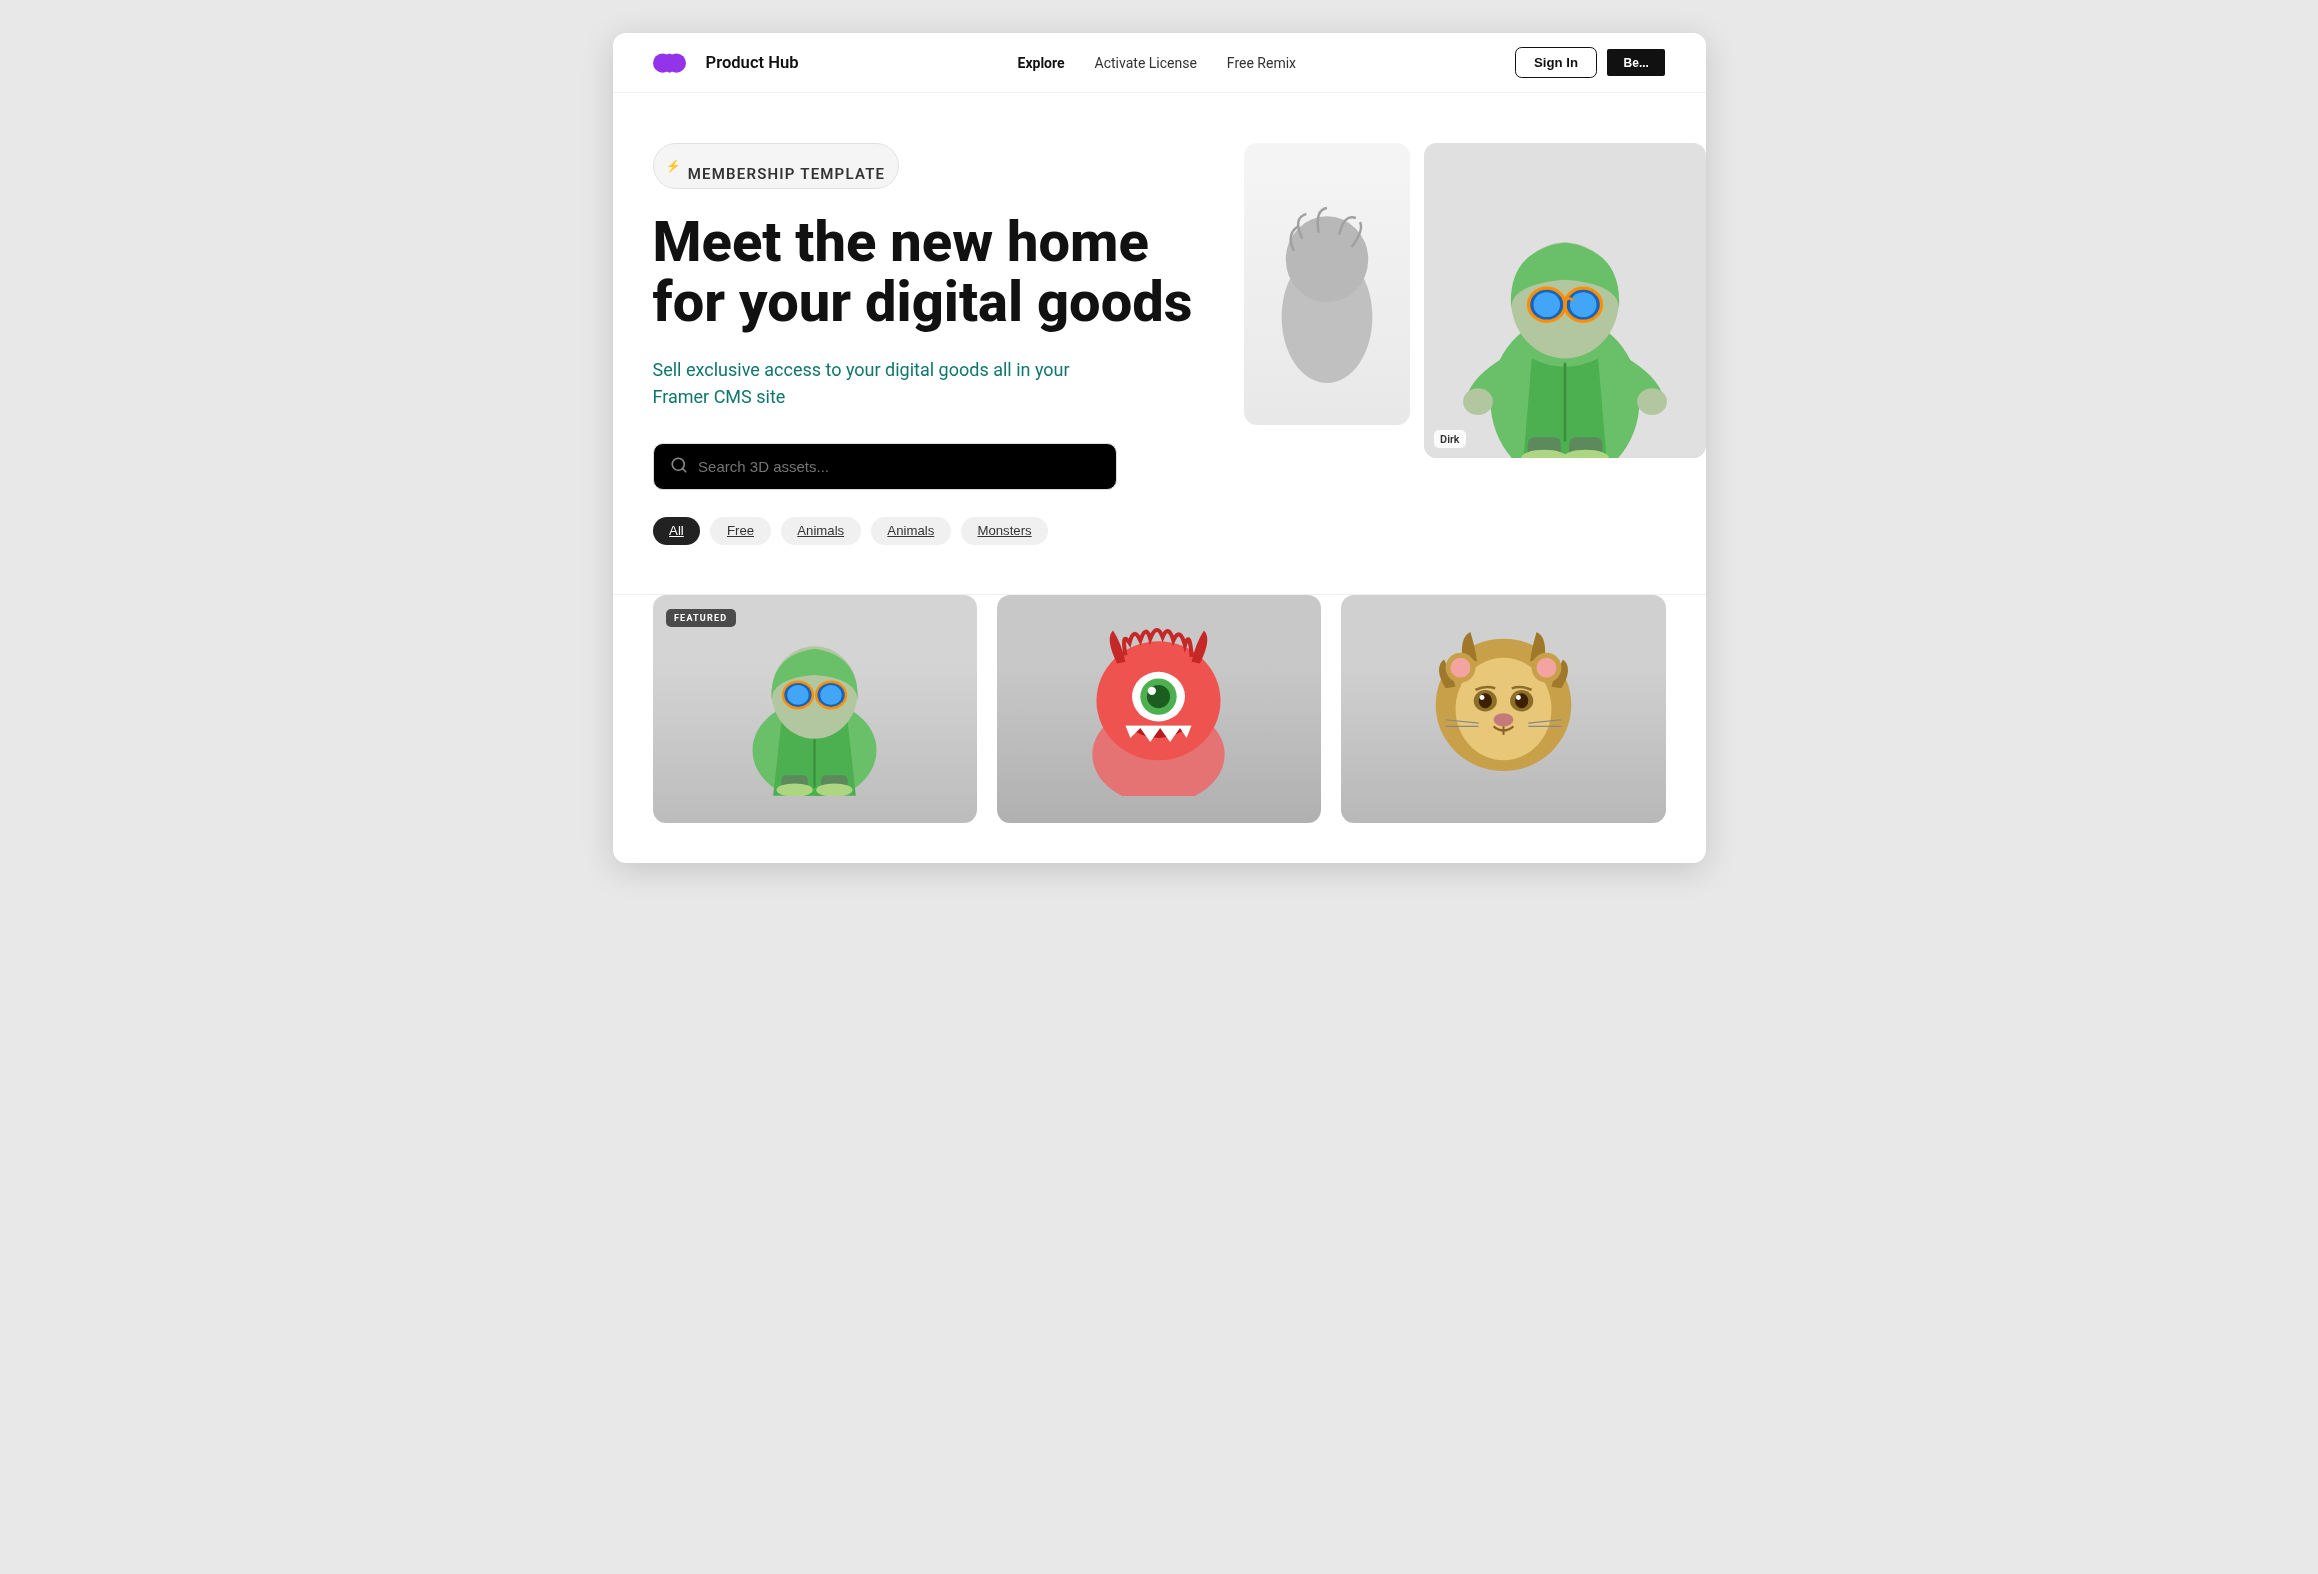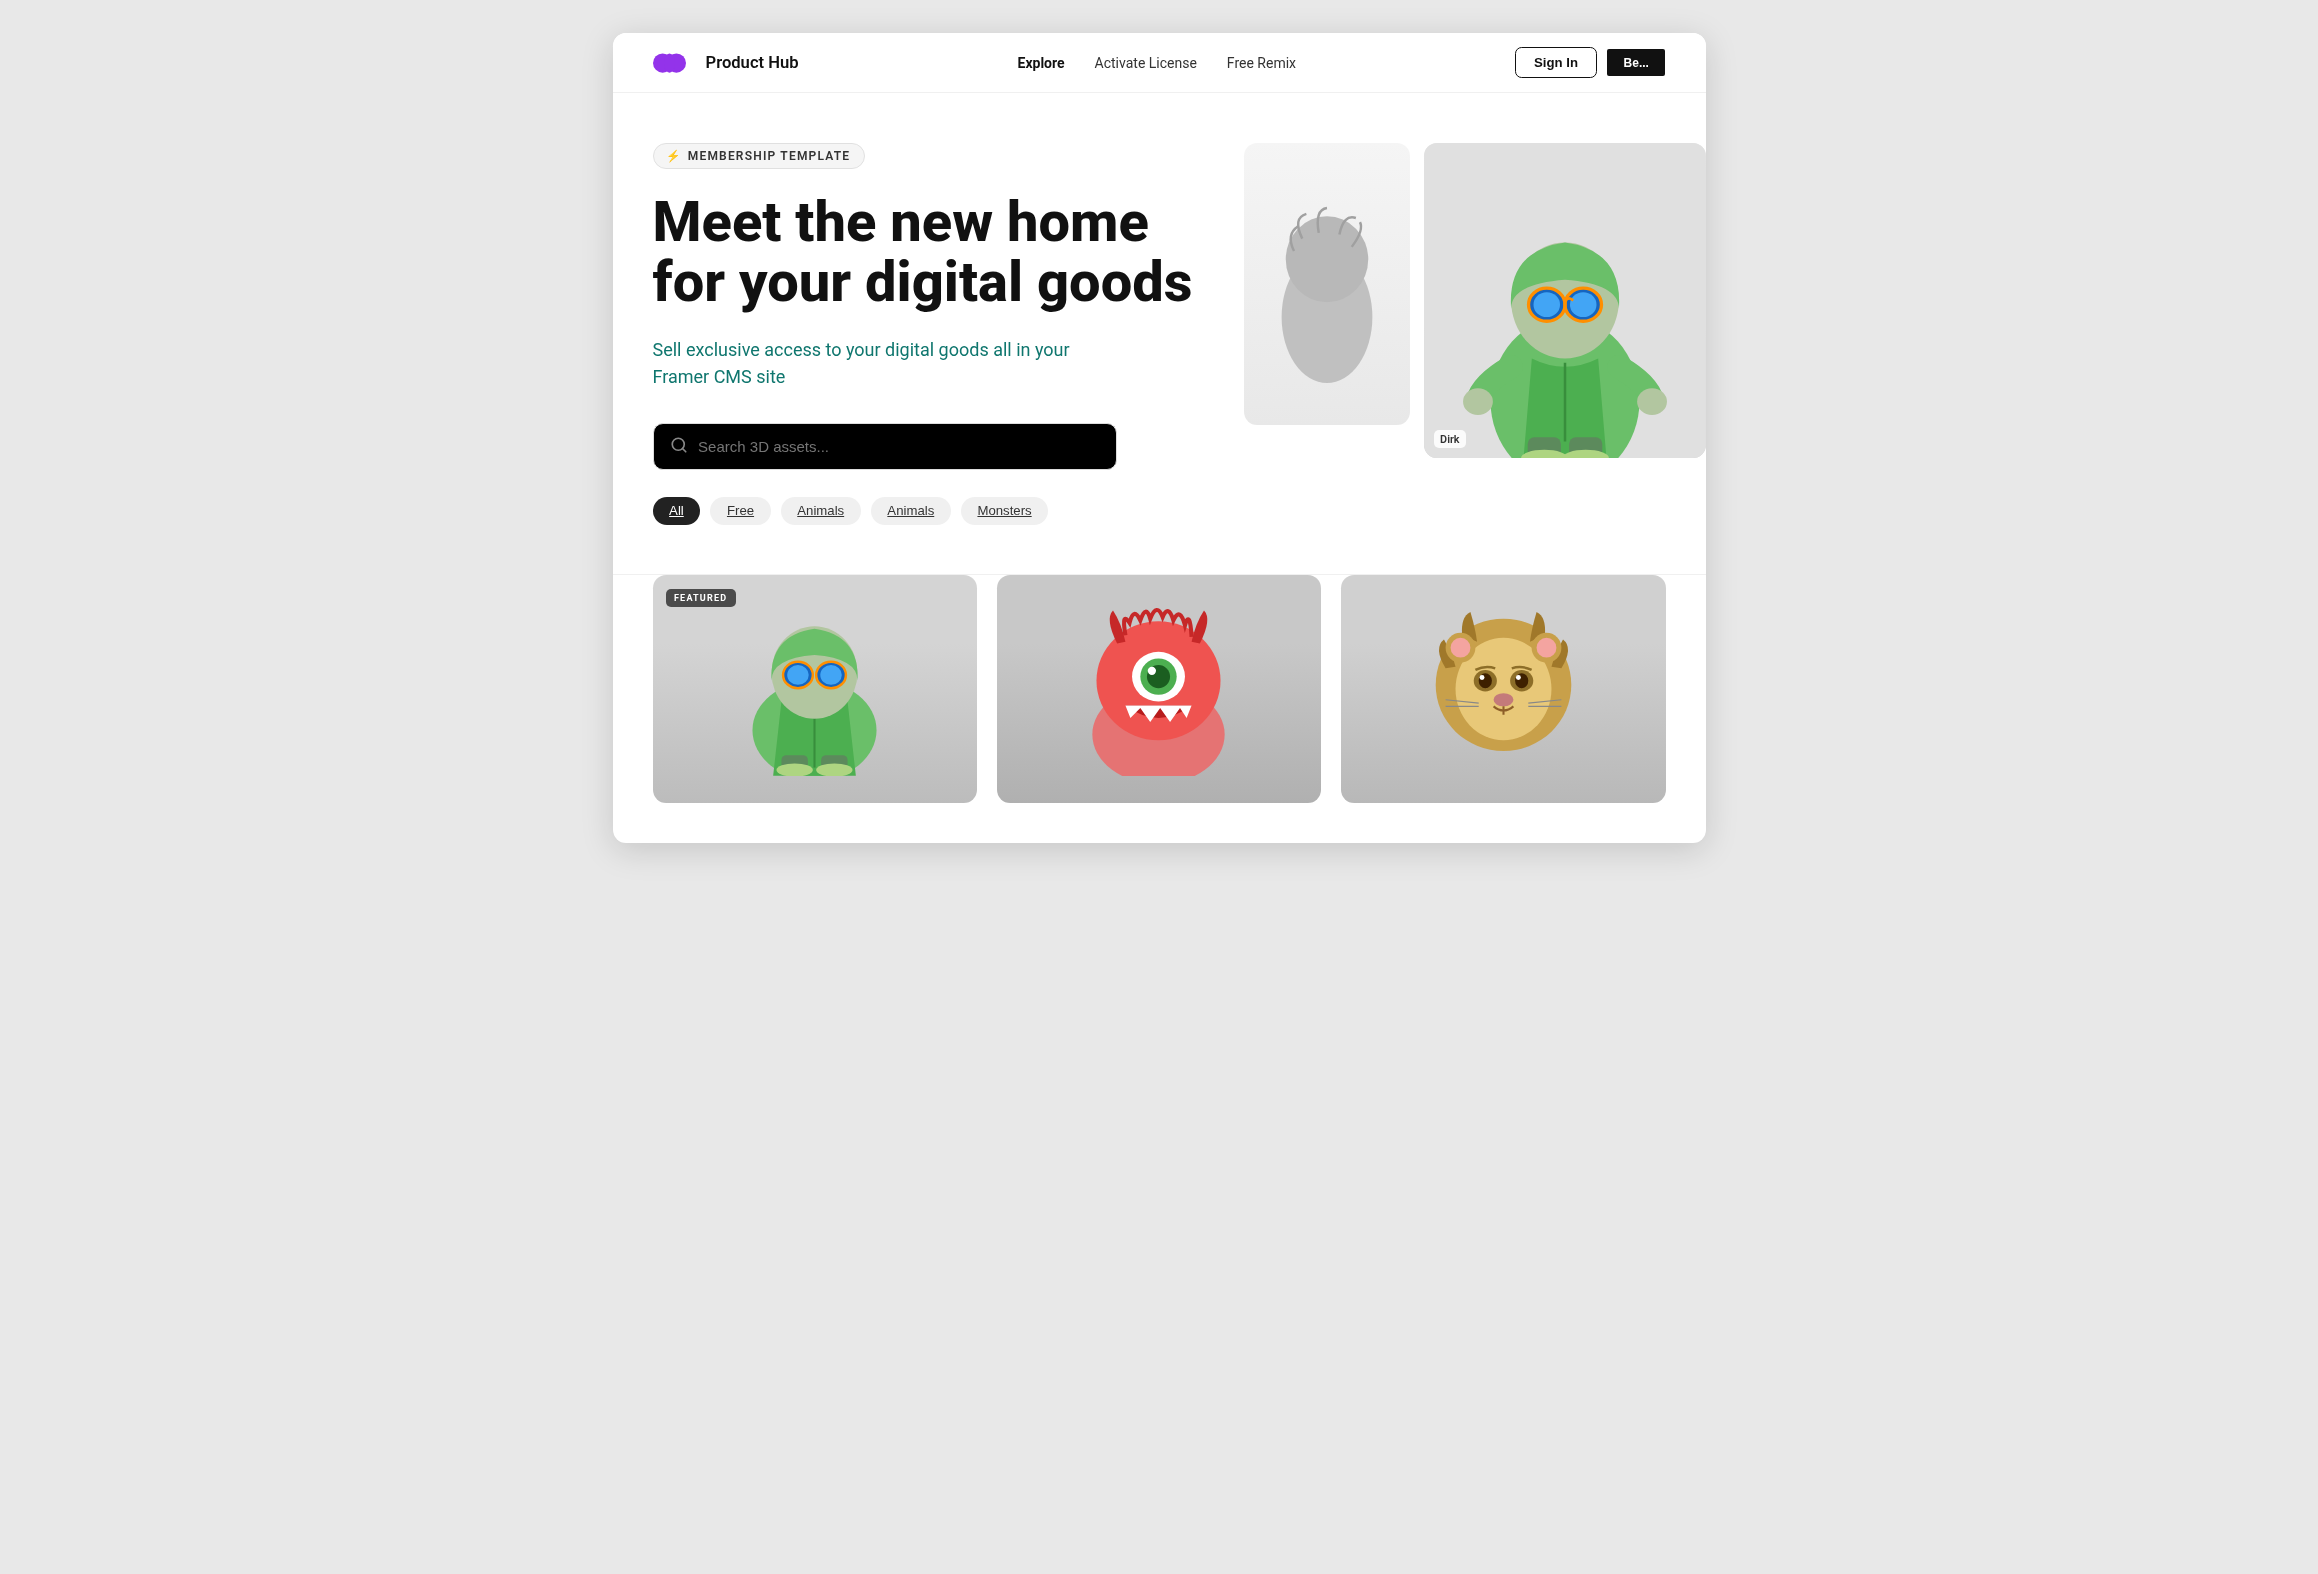--- a/index.html
+++ b/index.html
@@ -121,24 +121,25 @@
       border-radius: 83px;
       padding: 5px 13.2px;
       margin-bottom: 23px;
     }
 
     .badge-icon {
       font-size: 11.6px;
     }
 
     .badge-text {
-      font-size: 12px;
+      font-size: 15px;
       font-weight: 600;
       letter-spacing: 1.2px;
       color: #333;
+      margin-top: 16px;
     }
 
     .hero-title {
       font-size: 56px;
       font-weight: 800;
       line-height: 1.08;
       color: #111;
       margin-bottom: 23px;
     }
 

